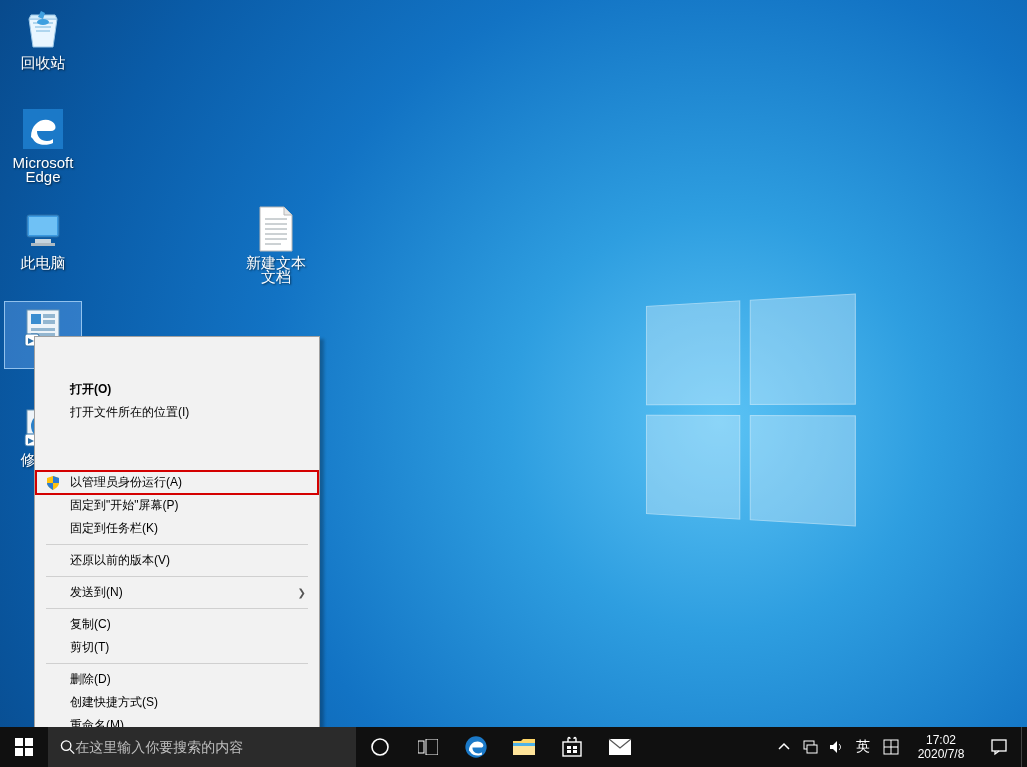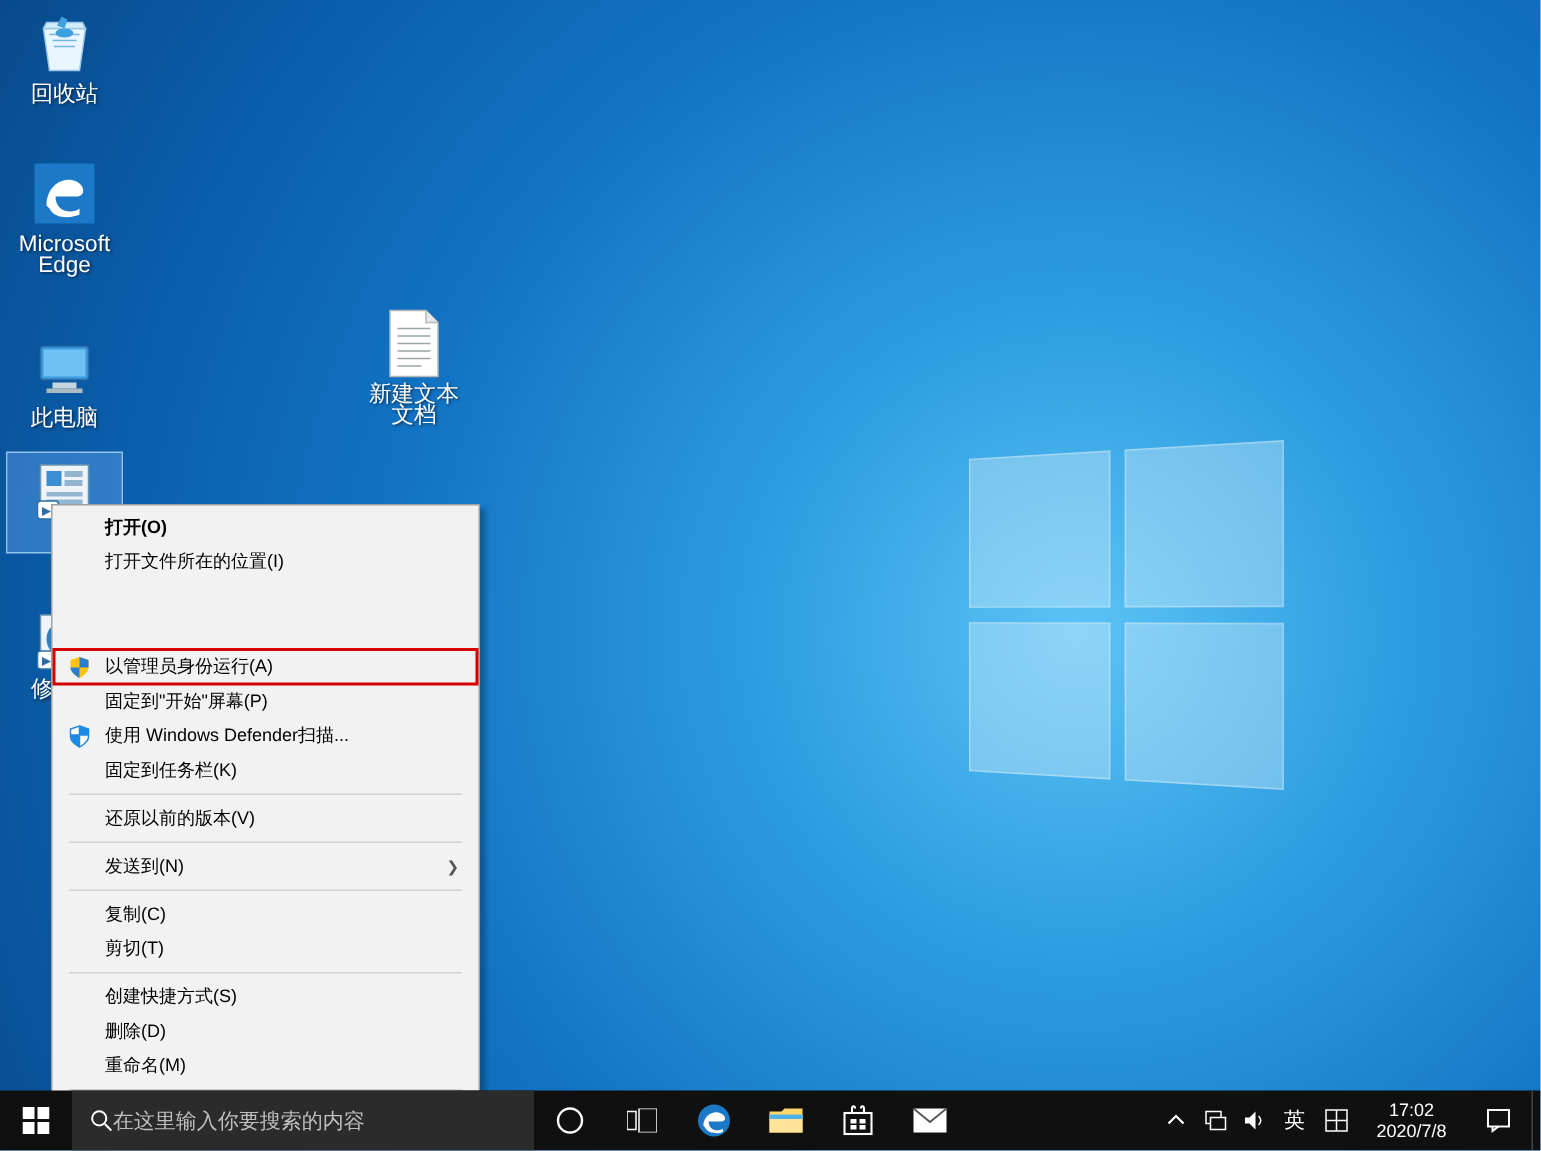--- a/index.html
+++ b/index.html
@@ -120,21 +120,21 @@
   <div class="ico">
     <svg width="44" height="44" viewBox="0 0 44 44">
       <rect x="2" y="2" width="40" height="40" fill="#1b79c8"></rect>
       <path d="M10 30 C10 16 22 10 30 14 C36 17 36 24 30 24 L16 24 C16 30 20 34 26 34 C30 34 32 32 32 32 L32 36 C28 38 16 40 12 32" fill="#fff"></path>
     </svg>
   </div>
   <div class="icon-label" style="white-space:pre-line">Microsoft
 Edge</div>
 </div>
 
-<div class="desktop-icon" style="left:5px; top:221px;">
+<div class="desktop-icon" style="left:5px; top:205px;">
   <div class="ico">
     <svg width="44" height="44" viewBox="0 0 44 44">
       <rect x="6" y="8" width="32" height="22" rx="2" fill="#3b99e0" stroke="#2a6fa8"></rect>
       <rect x="8" y="10" width="28" height="18" fill="#6fc1f5"></rect>
       <rect x="14" y="32" width="16" height="4" fill="#c7d5df"></rect>
       <rect x="10" y="36" width="24" height="3" fill="#aebac2"></rect>
     </svg>
   </div>
   <div class="icon-label">此电脑</div>
 </div>
@@ -178,76 +178,64 @@
       <line x1="9" y1="24" x2="31" y2="24" stroke="#9aa4a9"></line>
       <line x1="9" y1="29" x2="31" y2="29" stroke="#9aa4a9"></line>
       <line x1="9" y1="34" x2="31" y2="34" stroke="#9aa4a9"></line>
       <line x1="9" y1="39" x2="25" y2="39" stroke="#9aa4a9"></line>
     </svg>
   </div>
   <div class="icon-label">新建文本文档</div>
 </div>
 
 <div class="context-menu">
-  <div class="menu-item" style="font-weight:bold;">
+  <div class="menu-item" style="font-weight:bold;margin-top:38px;">
     <span>打开(O)</span>
   </div>
   <div class="menu-item">
     <span>打开文件所在的位置(I)</span>
   </div>
   <div class="menu-item highlighted">
     <span class="mi-icon">
       <svg width="16" height="16" viewBox="0 0 16 16">
         <path d="M8 1 L14 3 L14 8 C14 12 8 15 8 15 C8 15 2 12 2 8 L2 3 Z" fill="#ffc20e"></path>
         <path d="M8 1 L14 3 L14 8 L8 8 Z" fill="#2b7cd3"></path>
         <path d="M2 8 L8 8 L8 15 C8 15 2 12 2 8 Z" fill="#2b7cd3"></path>
       </svg>
     </span>
     <span>以管理员身份运行(A)</span>
   </div>
   <div class="menu-item">
     <span>固定到"开始"屏幕(P)</span>
   </div>
   <div class="menu-item">
-    <span class="mi-icon">
-      <svg width="16" height="16" viewBox="0 0 16 16">
-        <path d="M8 1 L14 3 L14 8 C14 12 8 15 8 15 C8 15 2 12 2 8 L2 3 Z" fill="#fff" stroke="#1e88e5"></path>
-        <path d="M8 1 L8 15" stroke="#1e88e5"></path>
-        <path d="M2 7 L14 7" stroke="#1e88e5"></path>
-        <path d="M8 1 L14 3 L14 7 L8 7 Z" fill="#1e88e5"></path>
-        <path d="M2 7 L8 7 L8 15 C8 15 2 12 2 7 Z" fill="#1e88e5"></path>
-      </svg>
-    </span>
-    <span>使用 Windows Defender扫描...</span>
-  </div>
-  <div class="menu-item">
     <span>固定到任务栏(K)</span>
   </div>
   <div class="menu-sep"></div>
   <div class="menu-item">
     <span>还原以前的版本(V)</span>
   </div>
   <div class="menu-sep"></div>
   <div class="menu-item">
     <span>发送到(N)</span>
     <span class="submenu-arrow">❯</span>
   </div>
   <div class="menu-sep"></div>
   <div class="menu-item">
     <span>复制(C)</span>
   </div>
   <div class="menu-item">
     <span>剪切(T)</span>
   </div>
   <div class="menu-sep"></div>
   <div class="menu-item">
+    <span>删除(D)</span>
+  </div>
+  <div class="menu-item">
     <span>创建快捷方式(S)</span>
-  </div>
-  <div class="menu-item">
-    <span>删除(D)</span>
   </div>
   <div class="menu-item">
     <span>重命名(M)</span>
   </div>
   <div class="menu-sep"></div>
 </div>
 
 <div class="taskbar">
   <div class="start-btn">
     <svg width="18" height="18" viewBox="0 0 18 18">

